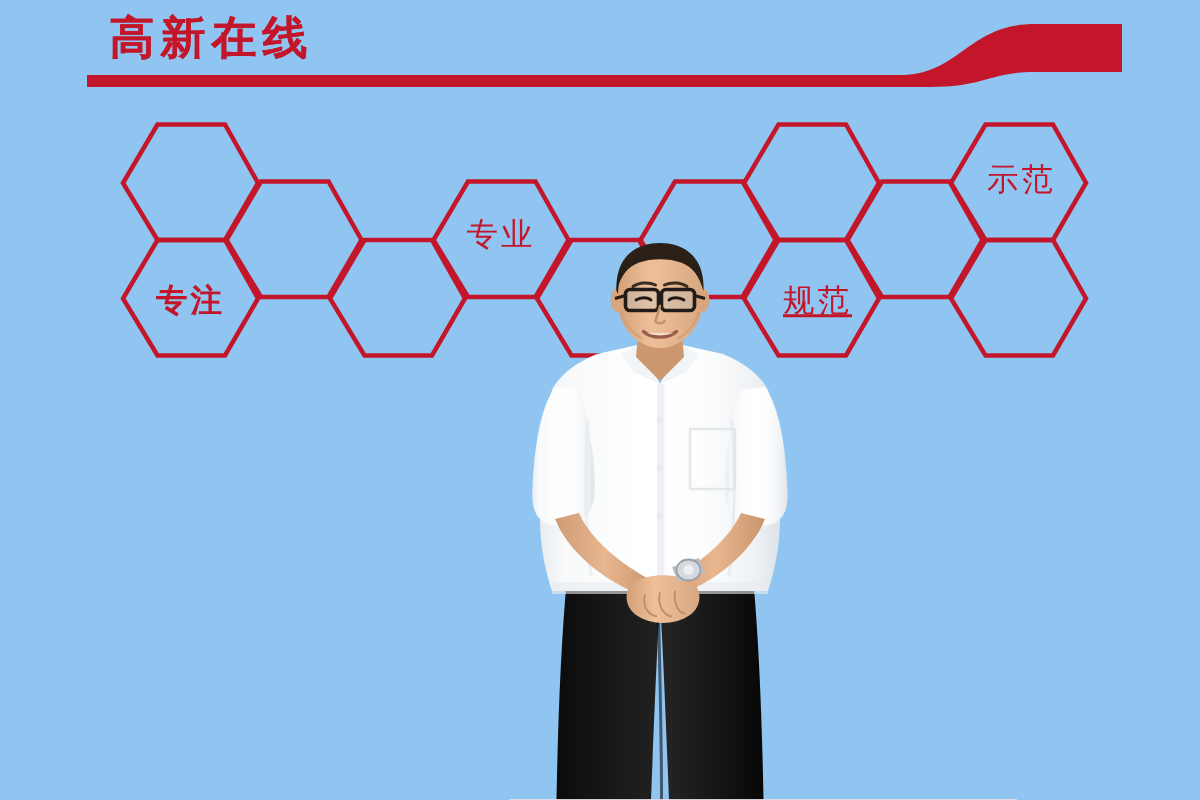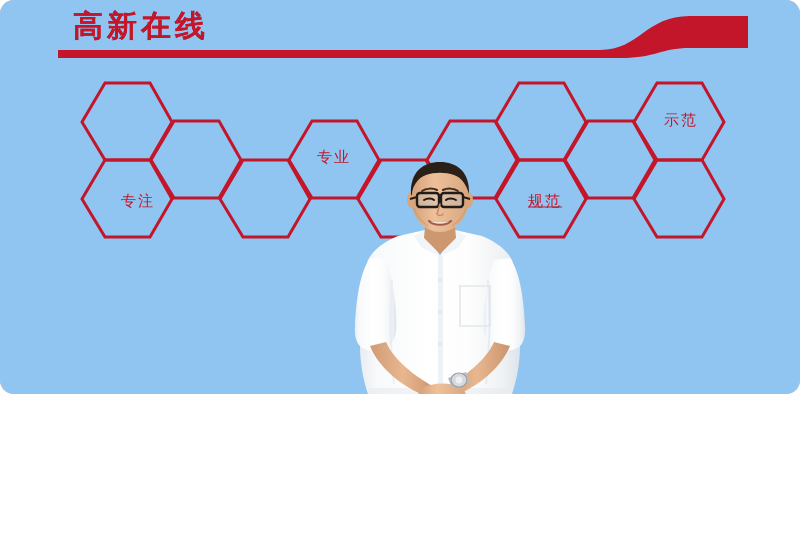--- a/index.html
+++ b/index.html
@@ -6,24 +6,23 @@
     margin: 0;
     padding: 0;
     background: #ffffff;
   }
   body {
     font-family: "Liberation Sans", "DejaVu Sans", sans-serif;
   }
   #scene {
     position: relative;
     width: 800px;
-    height: 394px;
+    height: 533px;
     overflow: hidden;
     background: #fca5a5;
-    border-radius: 14px;
   }
   #bg-wall {
     position: absolute;
     inset: 0;
     background: #8fc5f0;
   }
   
   #banner-title {
     position: absolute;
     left: 73px;
@@ -49,21 +48,21 @@
   #hex-wall {
     position: absolute;
     left: 0;
     top: 0;
     width: 800px;
     height: 300px;
   }
   .hex-label {
     position: absolute;
     color: #c4162a;
-    font-size: 15px;
+    font-size: 21px;
     line-height: 21px;
     letter-spacing: 2px;
     font-weight: 500;
     font-family: "DejaVu Sans", "Liberation Sans", sans-serif;
     white-space: nowrap;
     transform: translate(-50%, -50%);
     pointer-events: none;
   }
   
   #person {
@@ -110,21 +109,21 @@
       <polygon points="519,160 564,160 586,199 564,237 519,237 496,199"></polygon>
 
       <polygon points="588,121 633,121 655,160 633,198 588,198 565,160"></polygon>
 
       <polygon points="657,83 702,83 724,122 702,160 657,160 634,122"></polygon>
 
       <polygon points="657,160 702,160 724,199 702,237 657,237 634,199"></polygon>
     </g>
   </svg>
 
-  <div class="hex-label" style="left:138px; top:201px;">专注</div>
+  <div class="hex-label" style="left:127px; top:201px;font-weight:bold;">专注</div>
   <div class="hex-label" style="left:334px; top:157px;">专业</div>
   <div class="hex-label" style="left:545px; top:201px;text-decoration:underline;">规范</div>
   <div class="hex-label" style="left:681px; top:120px;">示范</div>
 
   <svg id="person" viewBox="0 0 220 373" preserveAspectRatio="none">
     <defs>
       <linearGradient id="shirtGrad" x1="0" y1="0" x2="1" y2="0">
         <stop offset="0" stop-color="#e9edf1"></stop>
         <stop offset="0.10" stop-color="#f7f9fa"></stop>
         <stop offset="0.42" stop-color="#ffffff"></stop>

